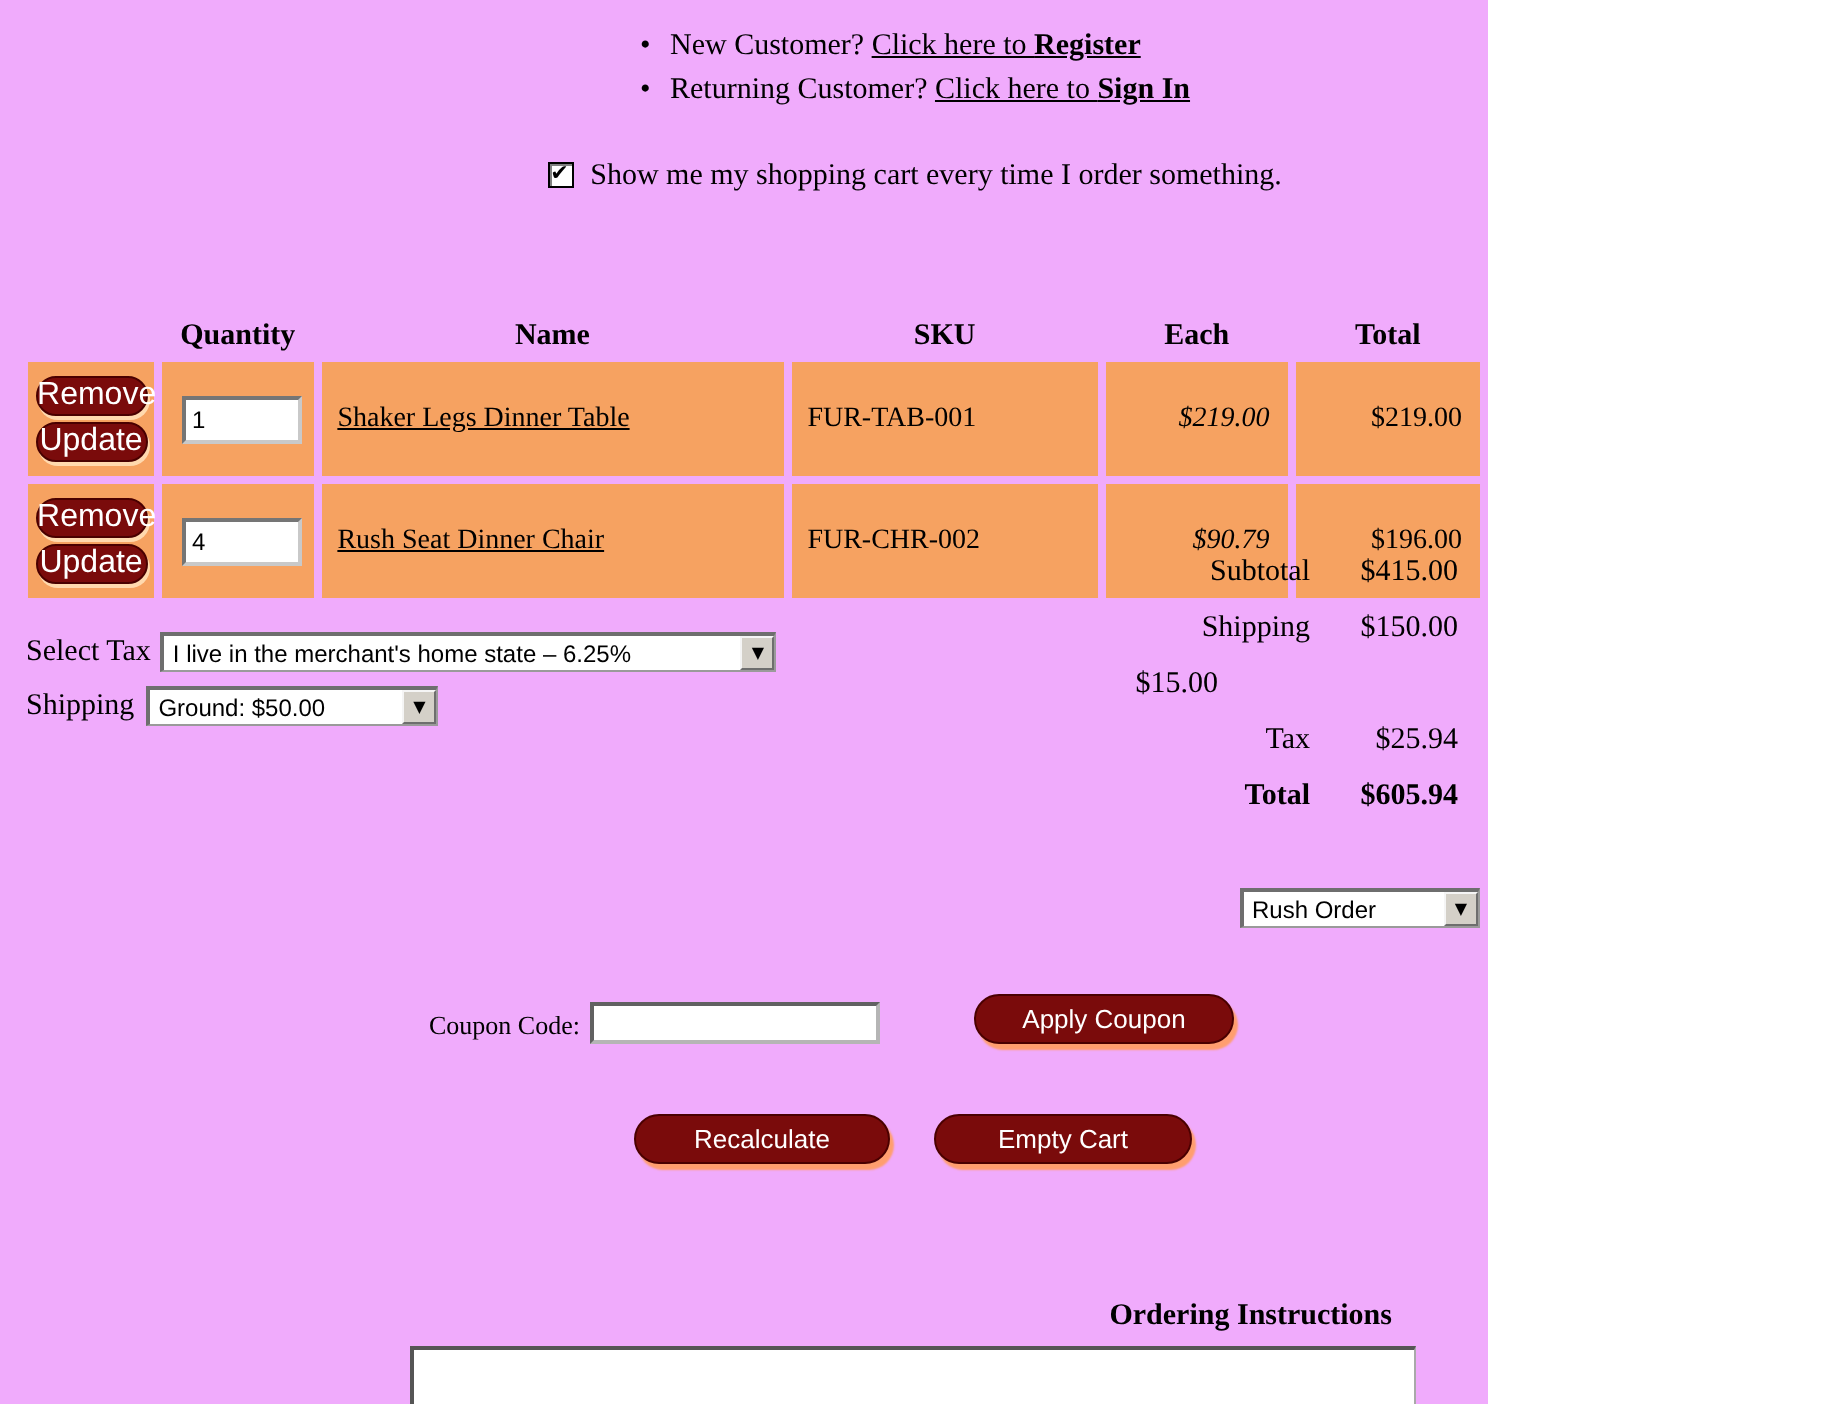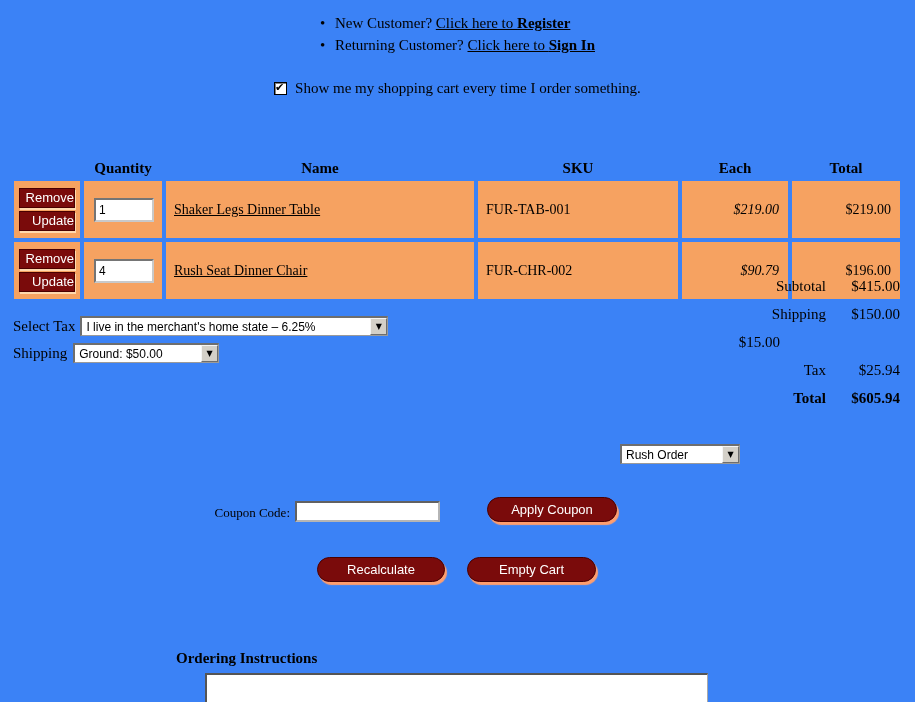--- a/index.html
+++ b/index.html
@@ -1,19 +1,19 @@
 <!DOCTYPE html>
 <html><head>
 <meta charset="utf-8">
 <style>
   * { margin:0; padding:0; box-sizing:border-box; }
   html,body { background:#fff; }
   #page {
-    position:relative; width:915px; height:702px; overflow:hidden;
-    background:#3b82f6; font-family:"Liberation Serif", serif; color:#000;
+    position:relative; width:744px; height:702px; overflow:hidden;
+    background:#f0abfc; font-family:"Liberation Serif", serif; color:#000;
   }
 
   
   .top-links { position:absolute; top:12px; left:0; width:915px; text-align:center; }
   .top-links-inner { display:inline-block; text-align:left; font-size:15px; line-height:22px; }
   .bullet { margin-right:6px; }
   .toplink { text-decoration:underline; color:#000; cursor:pointer; }
   .toplink b { font-weight:bold; }
 
   
@@ -44,22 +44,22 @@
     width:60px; height:24px; border:2px inset #c9c9c9; background:#fff;
     font-family:"Liberation Sans", sans-serif; font-size:12px; padding-left:3px;
   }
 
   
   .pill {
     background:#7a0b0b; color:#fff; font-family:"Liberation Sans", sans-serif;
     text-align:center; cursor:pointer; border:1px solid #4a0000;
   }
   .small-pill {
-    display:block; width:56px; height:20px; line-height:18px; font-size:13px;
-    border-radius:0; margin:3px auto; box-shadow:1px 2px 0 #ffd9ae;text-align:right;
+    display:block; width:56px; height:20px; line-height:18px; font-size:16px;
+    border-radius:10px; margin:3px auto; box-shadow:1px 2px 0 #ffd9ae;
   }
   .big-pill {
     position:absolute; height:25px; line-height:23px; font-size:13px;
     border-radius:13px; box-shadow:2px 3px 1px #ff9e6e;
   }
 
   
   .summary { position:absolute; top:278px; right:15px; }
   .sum-row { display:flex; height:28px; font-size:15px; }
   .sum-label { width:120px; text-align:right; }
@@ -89,21 +89,21 @@
   
   .coupon-label { position:absolute; top:505px; left:180px; width:110px; text-align:right; font-size:13px; }
   .coupon-input {
     position:absolute; top:501px; left:295px; width:145px; height:21px;
     border:2px inset #b5b5b5; background:#fff;
     font-family:"Liberation Sans", sans-serif; font-size:12px; padding-left:3px;
   }
 
   
   .note { position:absolute; top:610px; left:0; width:915px; text-align:center; font-style:italic; font-size:14px; }
-  .order-heading { position:absolute; top:650px; left:176px; width:542px; text-align:left; font-weight:bold; font-size:15px; }
+  .order-heading { position:absolute; top:650px; left:154px; width:542px; text-align:right; font-weight:bold; font-size:15px; }
   .order-textarea {
     position:absolute; top:673px; left:205px; width:503px; height:55px;
     background:#fff; resize:none;
     border:1px solid #a9a9a9; border-top:2px solid #555; border-left:2px solid #555;
     font-family:"Liberation Sans", sans-serif; font-size:12px;
   }
 </style>
 </head>
 <body>
 

